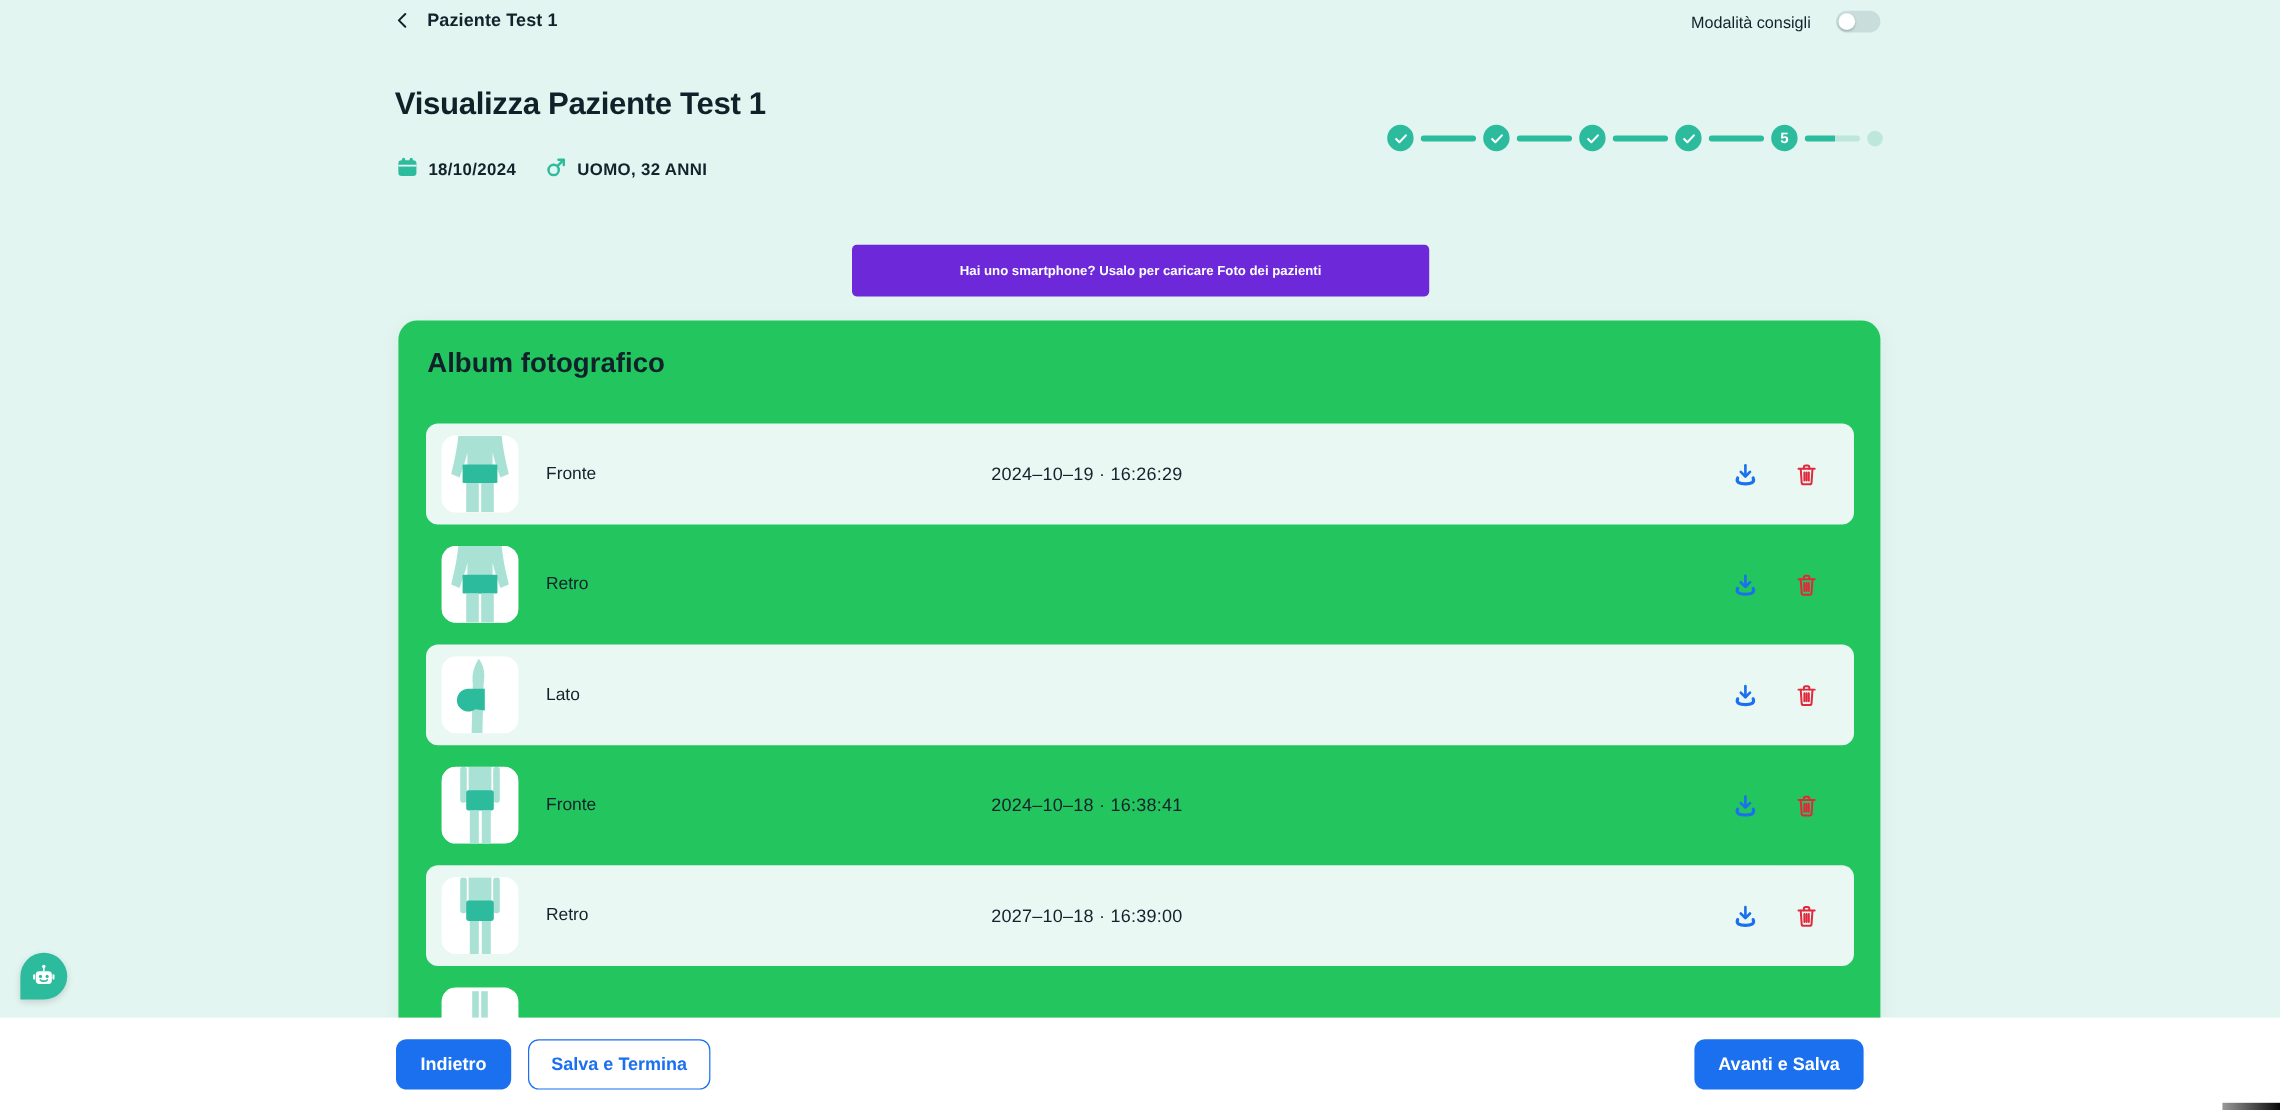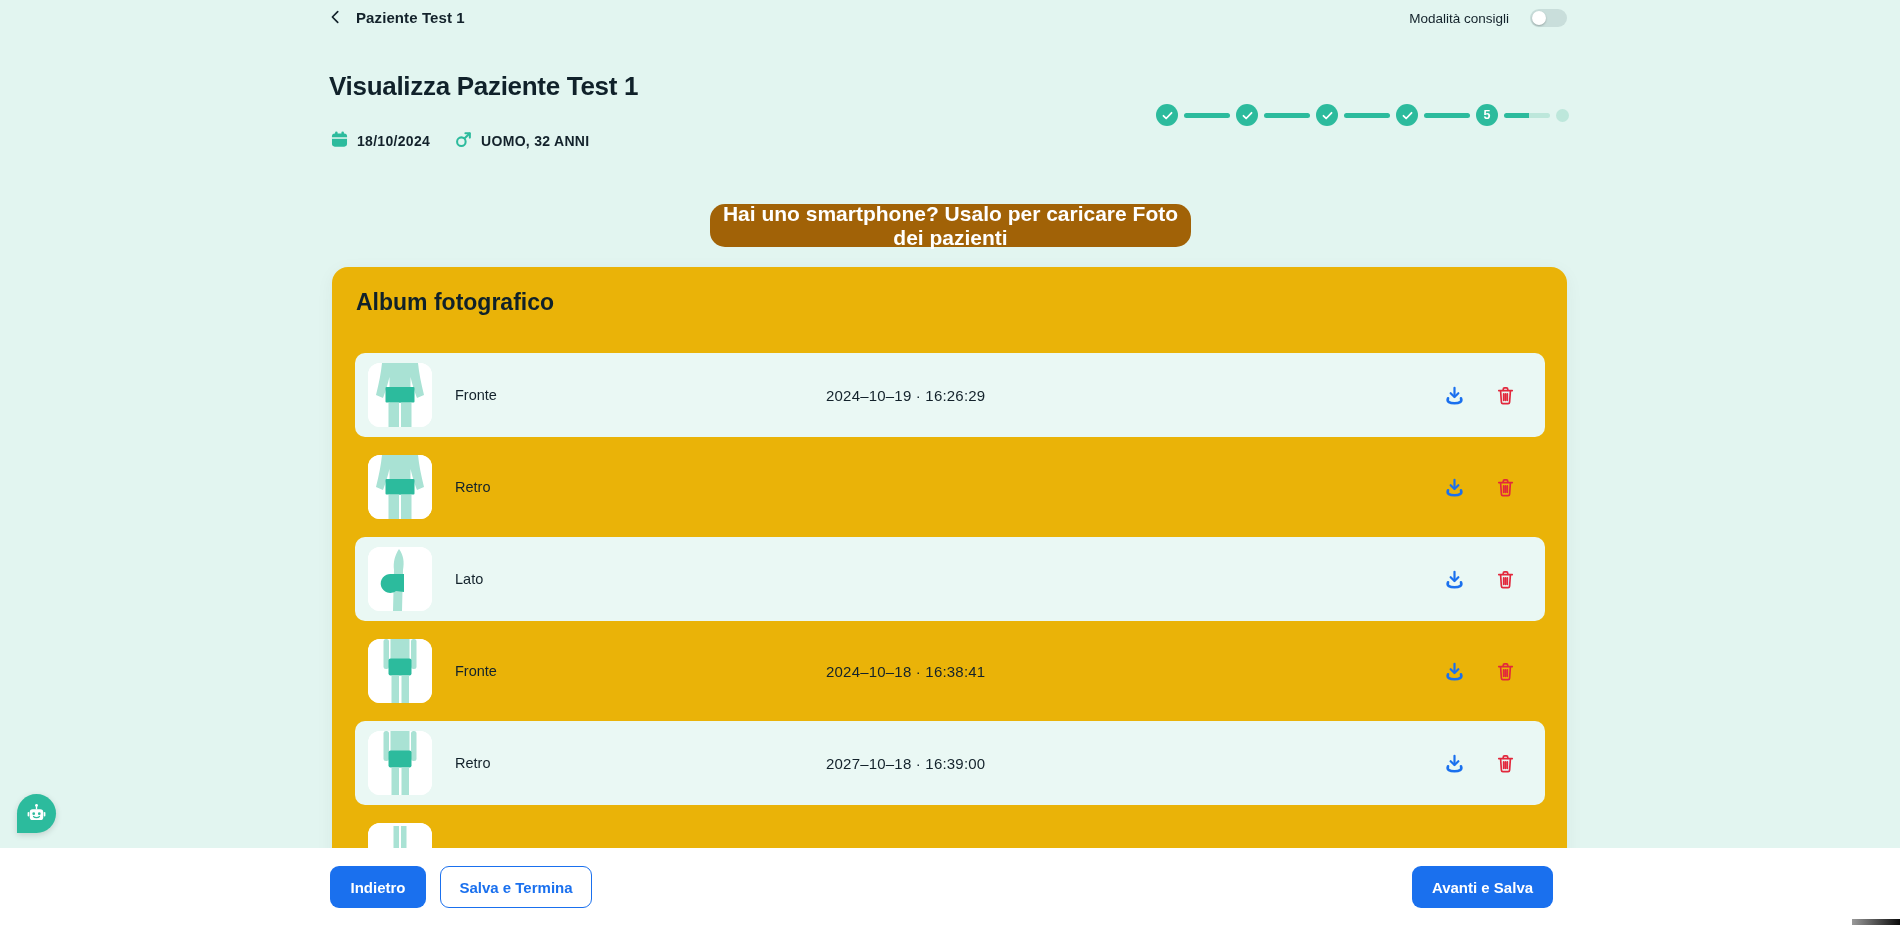--- a/index.html
+++ b/index.html
@@ -36,27 +36,27 @@
   .step-circle { width:22px; height:22px; border-radius:50%; background:#2cbb9d;
     color:#fff; display:flex; align-items:center; justify-content:center;
     font-size:12.5px; font-weight:700; flex:none; cursor:pointer; }
   .step-connector { width:46px; height:5px; border-radius:3px; background:#2cbb9d;
     margin:0 6px; flex:none; }
   .step-connector.progress { background:linear-gradient(to right,#2cbb9d 55%,#bde7db 55%); }
   .step-dot { width:13px; height:13px; border-radius:50%; background:#bde7db; flex:none; }
 
   
   .cta { position:absolute; left:710px; top:204px; width:481px; height:43px;
-    border:none; border-radius:15px; background:#a16207; color:#fff;
-    font-family:inherit; font-size:21px; font-weight:700; cursor:pointer;
+    border:none; border-radius:4px; background:#6d28d9; color:#fff;
+    font-family:inherit; font-size:11px; font-weight:700; cursor:pointer;
     display:flex; align-items:center; justify-content:center; }
 
   
   .card { position:absolute; left:332px; top:267px; width:1235px; height:658px;
-    background:#eab308; border-radius:16px 16px 0 0;
+    background:#22c55e; border-radius:16px 16px 0 0;
     box-shadow:0 4px 18px rgba(20,60,60,.05); }
   .card .card-title { position:absolute; left:24px; top:22px; margin:0;
     font-size:23px; font-weight:800; color:#10212a; }
   .photo-list { position:absolute; left:23px; top:86px; width:1190px; }
   .photo-row { height:84px; margin-bottom:8px; border-radius:10px;
     display:flex; align-items:center; padding:0 29px 0 13px; }
   .photo-row.mint { background:#eaf8f4; }
   .thumb { width:64px; height:64px; border-radius:12px; background:#fff;
     overflow:hidden; flex:none; cursor:pointer; }
   .row-label { margin-left:23px; width:371px; font-size:14.5px; }

